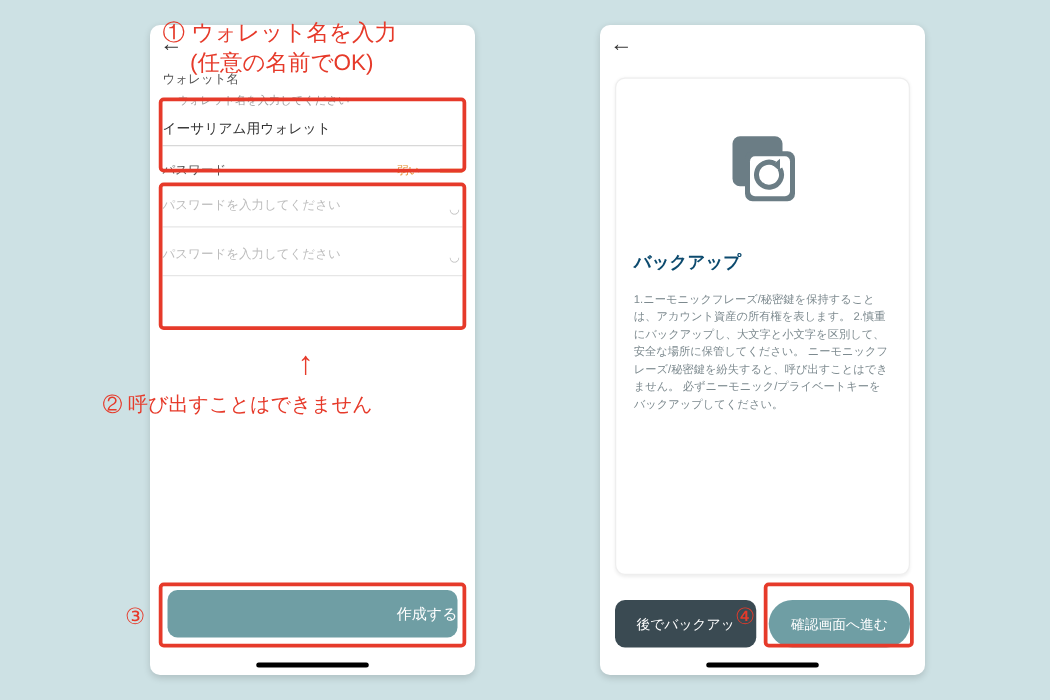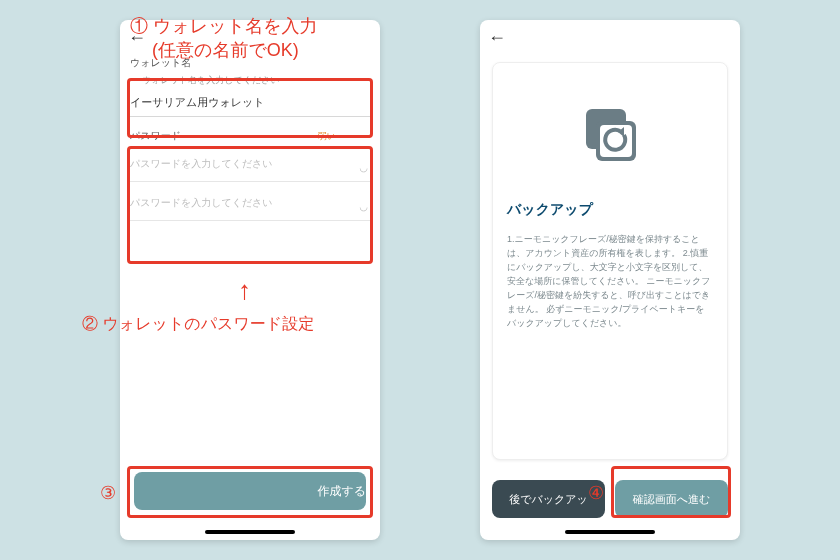--- a/index.html
+++ b/index.html
@@ -118,21 +118,21 @@
   .btn-bottom-row {
     position:absolute; left:12px; right:12px; bottom:22px;
     display:flex; gap:10px;
   }
   .btn-secondary {
     flex:1; height:38px; border-radius:8px;
     background:#3a4a52; color:#fff; font-size:11px;
     display:flex; align-items:center; justify-content:center; cursor:pointer;
   }
   .btn-primary-r {
-    flex:1; height:38px; border-radius:8px;
+    flex:1; height:38px; border-radius:19px;
     background:#6f9ea4; color:#fff; font-size:11px;
     display:flex; align-items:center; justify-content:center; cursor:pointer;
   }
 
   .up-arrow {
     position:absolute; color:#e63a2a; font-size:26px; font-weight:900;
   }
 </style>
 </head>
 <body>
@@ -210,21 +210,21 @@
 <div class="highlight-box" style="left:611px; top:466px; width:120px; height:52px;"></div>
 
 <div class="up-arrow" style="left:238px; top:275px;">↑</div>
 
 <div class="anno" style="left:130px; top:14px;">
   <div class="anno-line1"><span>①</span> <span>ウォレット名を入力</span></div>
   <div class="anno-line2">(任意の名前でOK)</div>
 </div>
 
 <div class="anno anno-small" style="left:82px; top:314px;">
-  <span>②</span> <span>ウォレットのパスワード設定</span>
+  <span>②</span> <span>呼び出すことはできません</span>
 </div>
 
 <div class="anno" style="left:100px; top:482px; font-size:18px;">
   <span>③</span>
 </div>
 
 <div class="anno" style="left:588px; top:482px; font-size:18px;">
   <span>④</span>
 </div>
 

